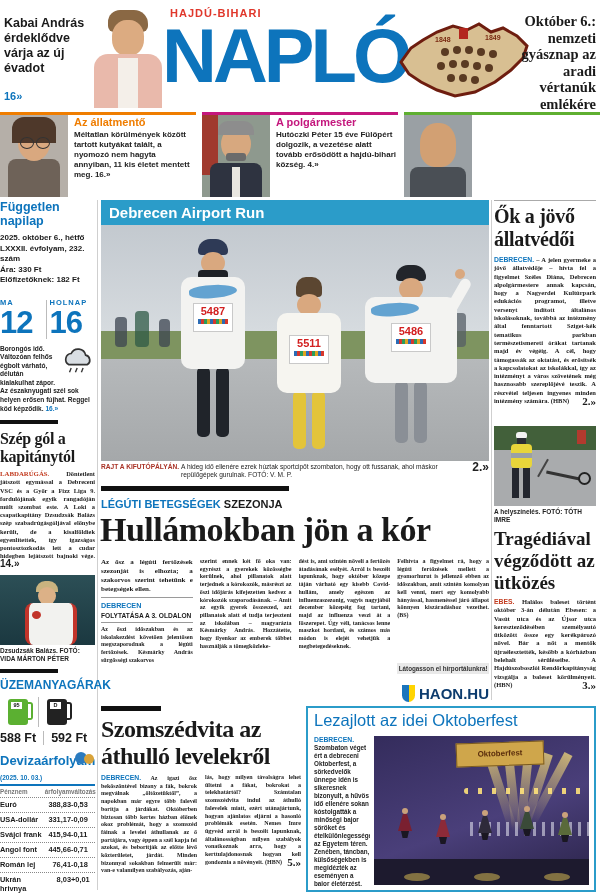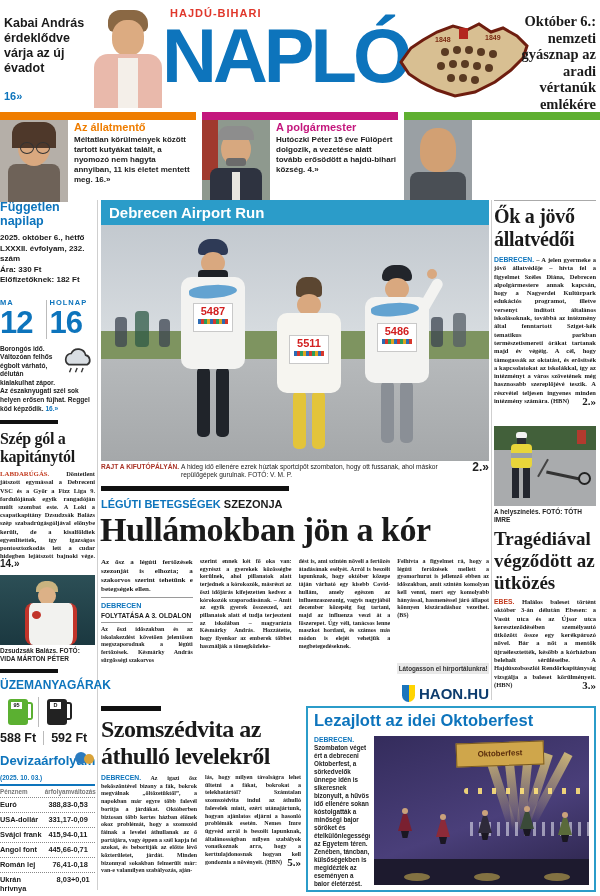--- a/index.html
+++ b/index.html
@@ -19,21 +19,21 @@
   .mast-right{left:504px;top:13px;width:92px;text-align:right;font-weight:700;font-size:14.5px;line-height:16.5px;font-family:"Liberation Serif",serif;}
   
   .kabai{left:88px;top:10px;width:78px;height:98px;overflow:hidden;}
   .k-hair{position:absolute;left:20px;top:0;width:40px;height:22px;background:#8a6844;border-radius:12px 14px 6px 6px;}
   .k-face{position:absolute;left:24px;top:10px;width:32px;height:36px;background:#dcab81;border-radius:45%;}
   .k-jacket{position:absolute;left:6px;top:44px;width:68px;height:54px;background:#e9b9ab;border-radius:14px 14px 0 0;}
   .k-tee{position:absolute;left:30px;top:48px;width:20px;height:50px;background:#f4efe9;}
   
   .map{left:397px;top:20px;width:136px;height:88px;}
   
-  .teaser{top:112px;width:196px;height:86px;border-top:8px solid #15803d;}
+  .teaser{top:112px;width:196px;height:86px;border-top:3px solid #15803d;}
   .teaser .ph{position:absolute;left:0;top:0;width:68px;height:82px;overflow:hidden;}
   .teaser .tx{position:absolute;left:74px;top:0;width:120px;}
   .teaser .tt{font-size:11px;font-weight:800;margin:1px 0 2px;}
   .teaser .bd{font-size:8px;line-height:10px;font-weight:700;color:#222;}
   .pg{font-weight:800;}
   .p-head{position:absolute;border-radius:50%;background:#d9a87f;}
   .p-body{position:absolute;border-radius:8px 8px 0 0;}
 
   
   .lrail{left:0;top:200px;width:95px;}
@@ -111,21 +111,21 @@
   .rbody2{font-size:6.5px;line-height:8.3px;text-align:justify;font-family:"Liberation Serif",serif;font-weight:700;color:#1c1c1c;margin-top:4px;height:92px;overflow:hidden;}
   .rloc{color:#c23a1e;font-weight:800;font-family:"Liberation Sans",sans-serif;font-size:6.8px;}
   .bloc{color:#0d74bc;font-weight:800;font-family:"Liberation Sans",sans-serif;font-size:6.8px;}
 
   
   .lvrule{left:101px;top:706px;width:60px;height:5px;background:#111;}
   .lvhead{left:101px;top:716px;width:205px;font-size:24px;line-height:27px;font-weight:700;letter-spacing:-0.5px;}
   .lvcols{left:101px;top:774px;width:200px;height:116px;display:flex;gap:8px;}
   .lvcol{width:96px;height:116px;overflow:hidden;}
   .okt{left:306px;top:706px;width:290px;height:186px;border:2px solid #2b9cc9;box-sizing:border-box;background:#fff;}
-  .okthead{color:#0d74bc;font-weight:700;font-size:16.5px;padding:3px 6px 2px;}
+  .okthead{color:#0d74bc;font-weight:400;font-size:16.5px;padding:3px 6px 2px;}
   .oktbody{position:absolute;left:6px;top:28px;width:56px;height:150px;overflow:hidden;font-size:6.3px;line-height:8px;font-weight:700;color:#222;}
   .oktphoto{position:absolute;left:66px;top:28px;right:5px;bottom:5px;background:linear-gradient(160deg,#342c5c,#4a3f7a 55%,#2a2348);overflow:hidden;}
   .beam{position:absolute;top:18px;width:9px;height:78px;background:linear-gradient(rgba(255,228,120,.7),rgba(255,228,120,0));transform-origin:top center;}
   .banner{position:absolute;left:82px;top:6px;width:86px;height:22px;background:#cfa64b;border:1px solid #7a5a20;color:#5a2d0c;font-weight:800;font-size:8px;text-align:center;line-height:22px;transform:rotate(-2deg);}
   .dots{position:absolute;left:90px;top:52px;width:120px;height:6px;background:repeating-linear-gradient(90deg,#ffe27a 0 4px,transparent 4px 14px);border-radius:3px;opacity:.9;}
   .fence{position:absolute;left:96px;top:86px;right:0;height:14px;background:repeating-linear-gradient(90deg,rgba(235,235,245,.55) 0 3px,transparent 3px 9px);}
   .floor{position:absolute;left:0;bottom:0;width:100%;height:26px;background:#1d1a2e;}
   .spot{position:absolute;bottom:4px;width:26px;height:8px;border-radius:50%;background:rgba(255,220,90,.45);}
   .dancer{position:absolute;display:flex;flex-direction:column;align-items:center;}
   .dhead{width:6px;height:6px;border-radius:50%;background:#caa27b;}
@@ -374,21 +374,21 @@
       </div>
       <div class="legs">
           <div class="leg" style="height:58px;background:#e3c43a;"></div>
           <div class="leg" style="height:58px;background:#e3c43a;"></div>
         </div>
     </div>
 
     <div class="runner" style="left:264px;top:40px;">
       <div class="beanie" style="background:#22252b;"></div>
       <div class="face"></div>
-      <div class="torso" style="height:86px;">
+      <div class="torso" style="height:86px;padding-left:28px;">
         <div class="arm"></div>
         <div class="hand"></div>
         <div class="swash" style="left:6px;top:6px;"></div>
         <div class="bib">
             <div class="bibnum">5486</div>
             <div class="bibsp"></div>
           </div>
       </div>
       <div class="legs">
           <div class="leg" style="height:62px;background:#8a8f96;"></div>

